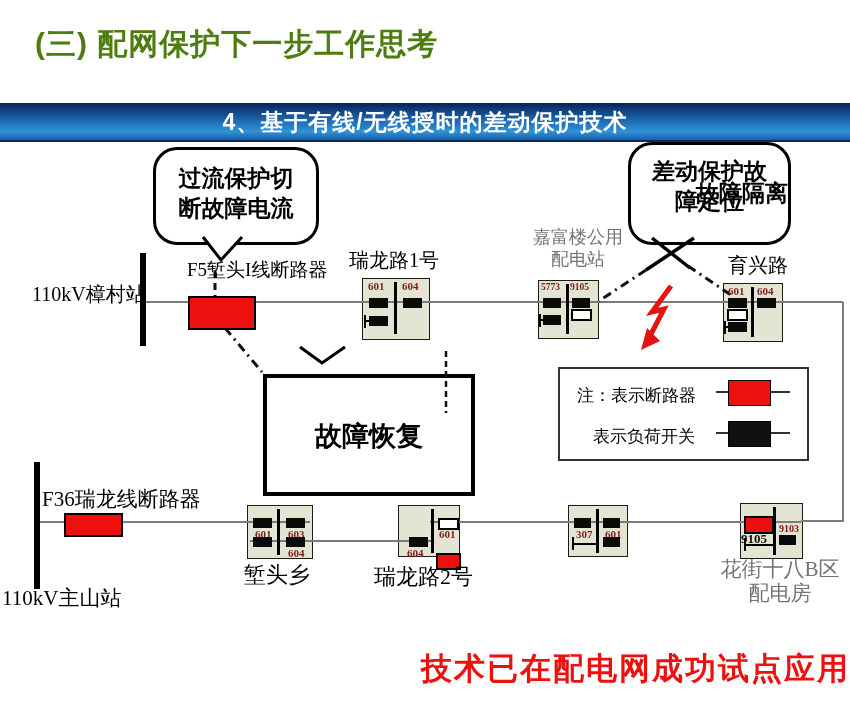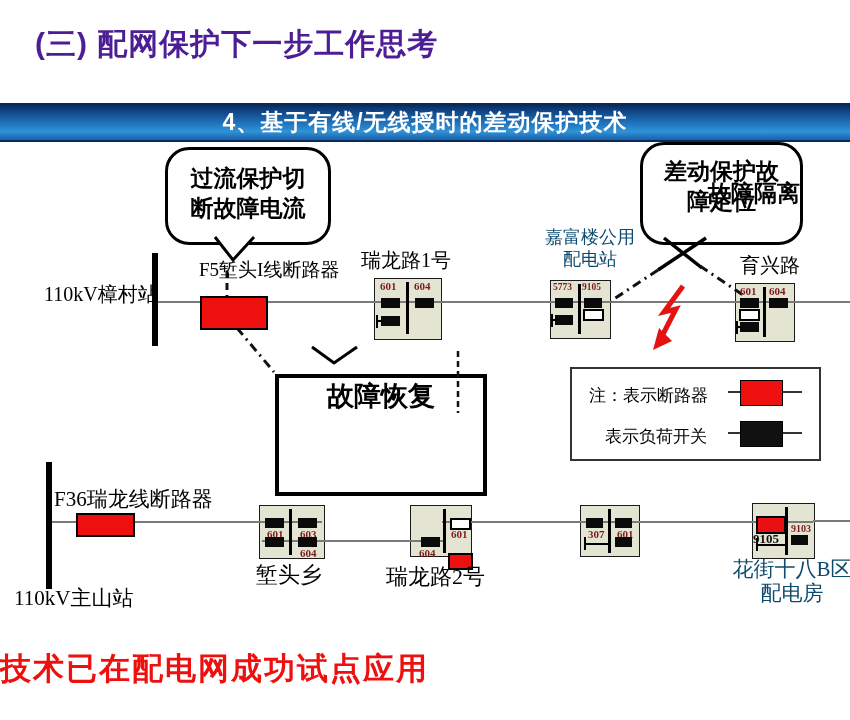--- a/index.html
+++ b/index.html
@@ -1,51 +1,51 @@
 <!DOCTYPE html>
 <html><head>
 <meta charset="utf-8">
 <style>
   html,body{margin:0;padding:0;background:#fff;}
   .slide{position:relative;width:850px;height:720px;background:#fff;overflow:hidden;
          font-family:"Liberation Sans","DejaVu Sans",sans-serif;}
-  .title{position:absolute;left:35px;top:24px;font-size:30px;font-weight:bold;color:#4c1d95;
+  .title{position:absolute;left:35px;top:24px;font-size:30px;font-weight:bold;color:#4d7c0f;
          letter-spacing:1px;white-space:nowrap;}
   .banner{position:absolute;left:0;top:103px;width:850px;height:34px;
           background:linear-gradient(180deg,#0a3068 0%,#1d6cb5 45%,#2f93d8 75%,#1a5fa8 100%);
           border-top:3px solid #0a2a5a;border-bottom:2px solid #0a2a5a;
           text-align:center;line-height:33px;}
   .banner span{color:#fff;font-size:23px;font-weight:bold;letter-spacing:1px;}
-  .diagram{position:absolute;left:12px;top:140px;width:774px;height:505px;padding-left:23px;}
+  .diagram{position:absolute;left:0;top:140px;width:774px;height:505px;padding-left:23px;}
   .overlay{position:absolute;left:0;top:0;z-index:2;pointer-events:none;}
 
   .nb{position:absolute;background:#e4e4d2;border:1.6px solid #1a1a1a;}
   .cbar{position:absolute;width:3px;background:#000;z-index:3;}
   .sw{position:absolute;width:19px;height:10px;background:#0a0a0a;z-index:3;}
   .sw.open{background:#fff;border:2px solid #000;width:17px;height:8px;}
   .tick{position:absolute;width:2px;background:#000;z-index:3;}
   .hline{position:absolute;height:2px;background:#000;z-index:3;}
   .swl{position:absolute;font-family:"Liberation Serif","DejaVu Serif",serif;font-weight:bold;
        font-size:11px;color:#7b1c1c;z-index:3;white-space:nowrap;}
   .lbl{position:absolute;font-family:"Liberation Serif","DejaVu Serif",serif;font-size:20px;
        color:#000;z-index:3;white-space:nowrap;}
-  .lbl.red{color:#0c4a6e;}
+  .lbl.red{color:#737373;}
   .breaker{position:absolute;background:#ee0f0f;border:2px solid #000;z-index:3;}
   .bubble{position:absolute;background:#fff;border:3px solid #000;border-radius:24px;}
   .bubble .bt{position:absolute;left:0;right:0;text-align:center;
               font-size:23px;font-weight:bold;color:#000;line-height:1.32;}
   .recovery{position:absolute;left:263px;top:234px;width:204px;height:114px;background:#fff;
             border:4px solid #000;text-align:center;}
-  .recovery span{display:inline-block;font-size:27px;font-weight:bold;color:#000;}
+  .recovery span{display:inline-block;margin-top:40px;font-size:27px;font-weight:bold;color:#000;}
   .legend{position:absolute;left:558px;top:227px;width:247px;height:90px;background:#fff;
           border:2px solid #333;}
   .legend .lt{position:absolute;font-family:"Liberation Serif","DejaVu Serif",serif;
               font-size:17px;color:#000;white-space:nowrap;}
   .lrect{position:absolute;width:41px;height:24px;border:1.5px solid #000;z-index:3;}
-  .tagline{position:absolute;left:0;top:648px;width:850px;text-align:left;
+  .tagline{position:absolute;left:0;top:648px;width:850px;text-align:right;
            font-size:31px;font-weight:bold;color:#ee0f0f;letter-spacing:2px;}
 </style>
 </head>
 <body>
 
 <div class="slide">
 
   <div class="title">(三) 配网保护下一步工作思考</div>
 
   <div class="banner">

